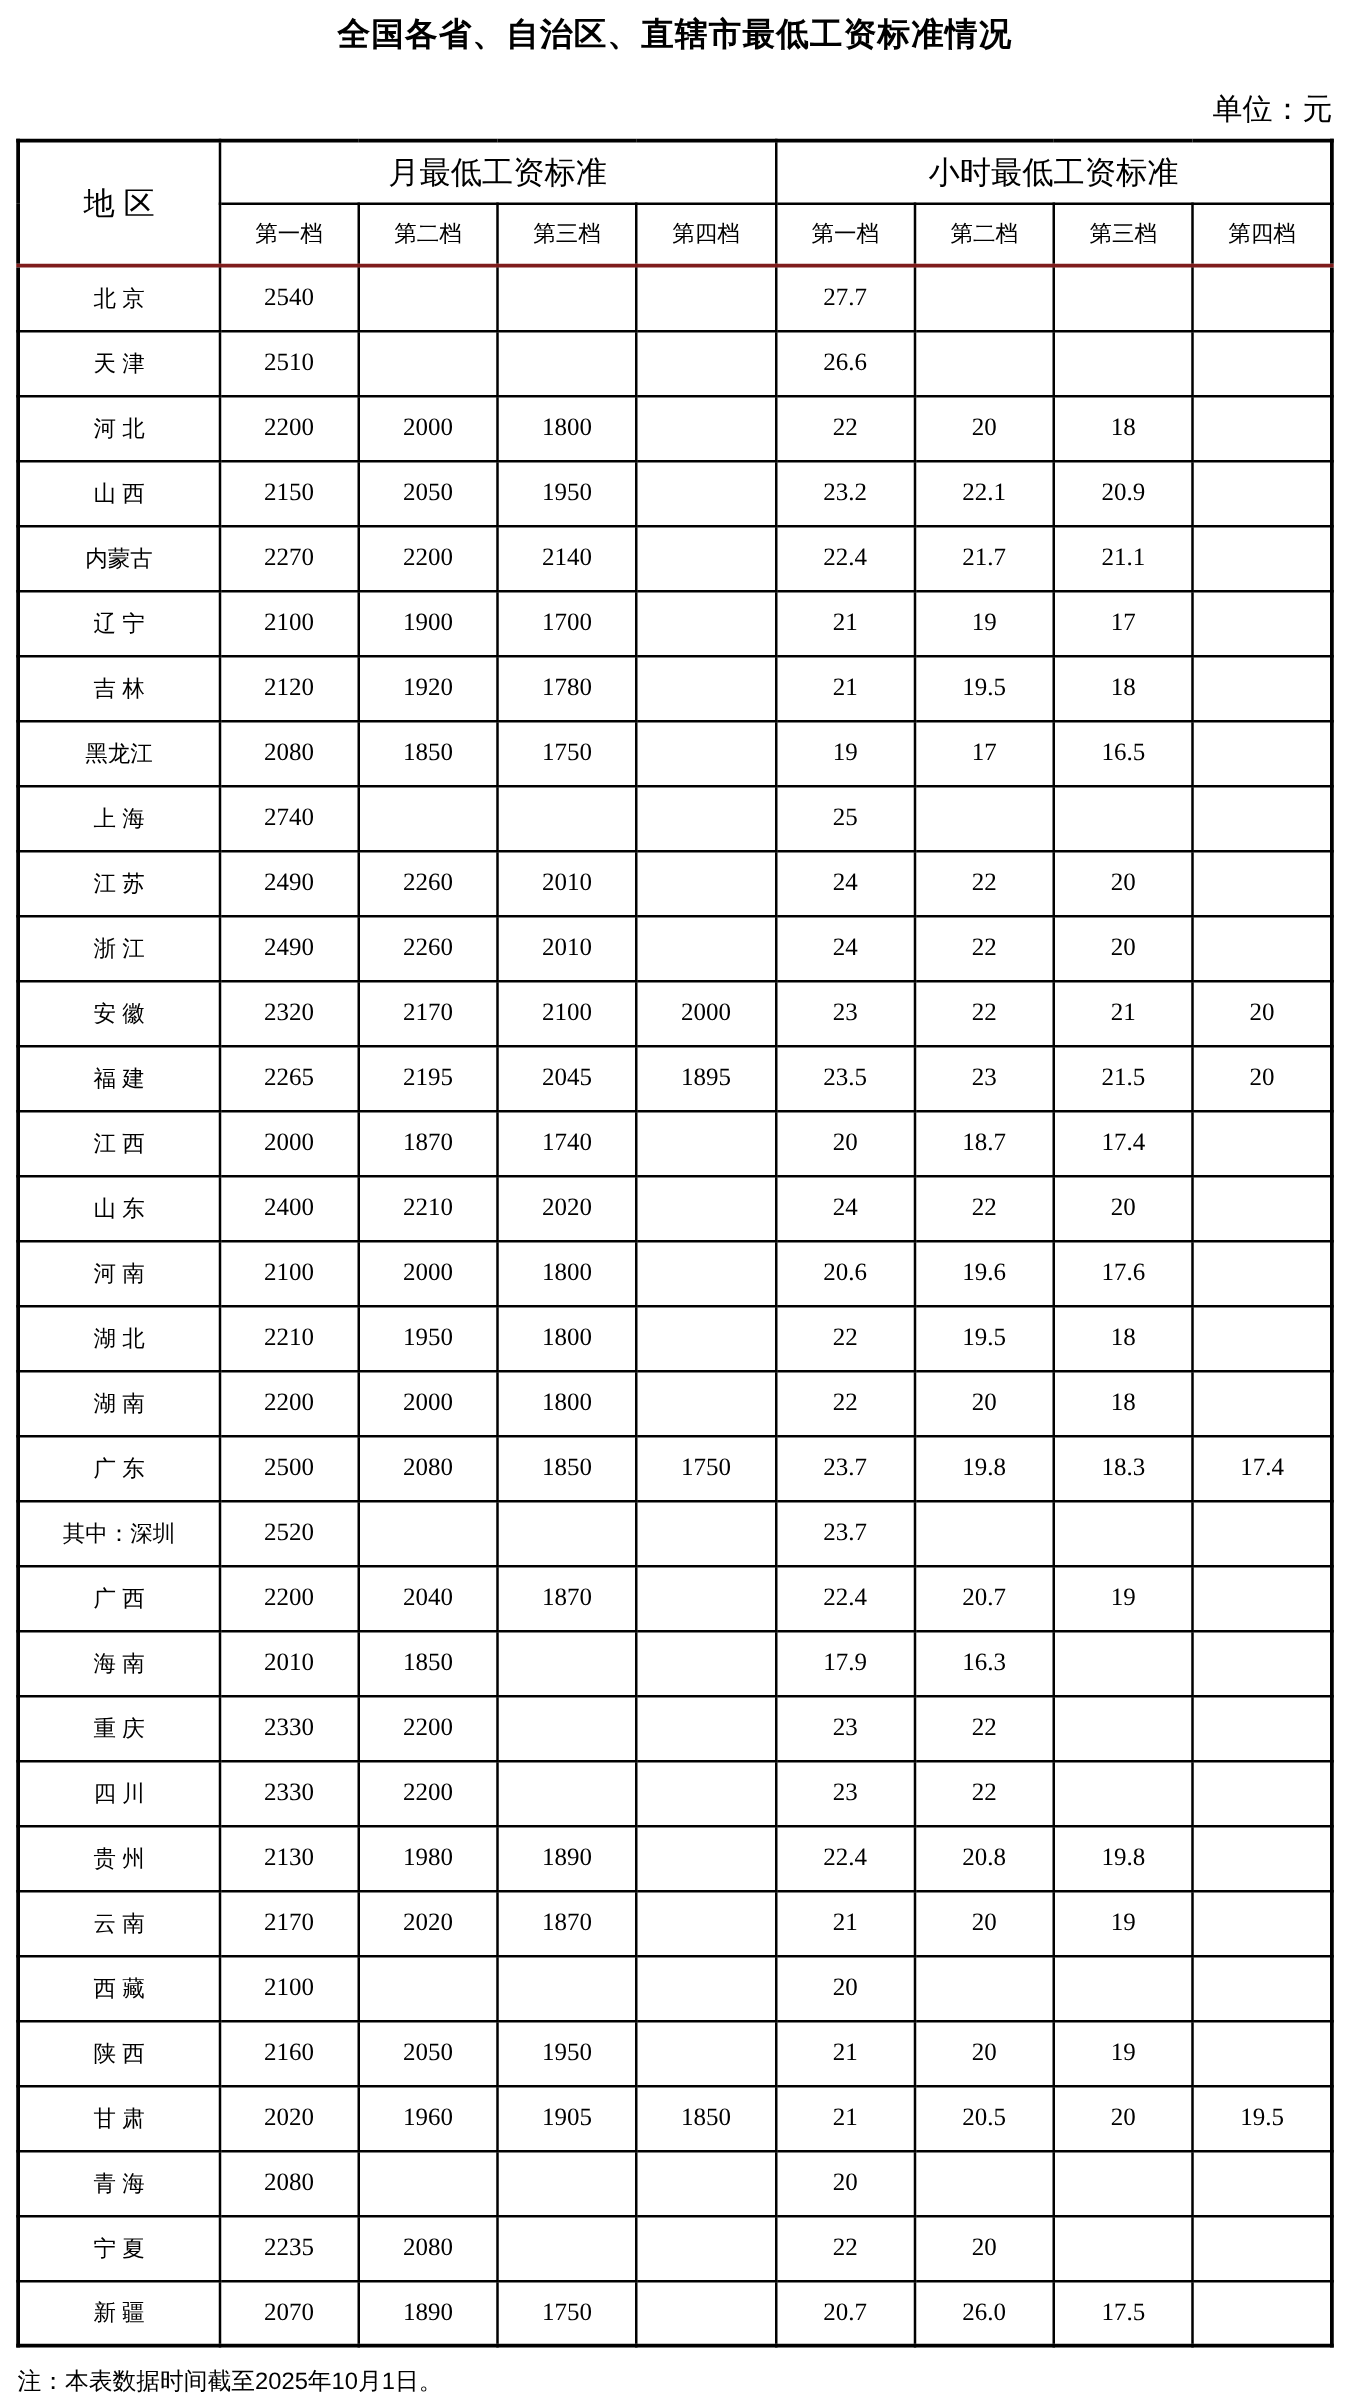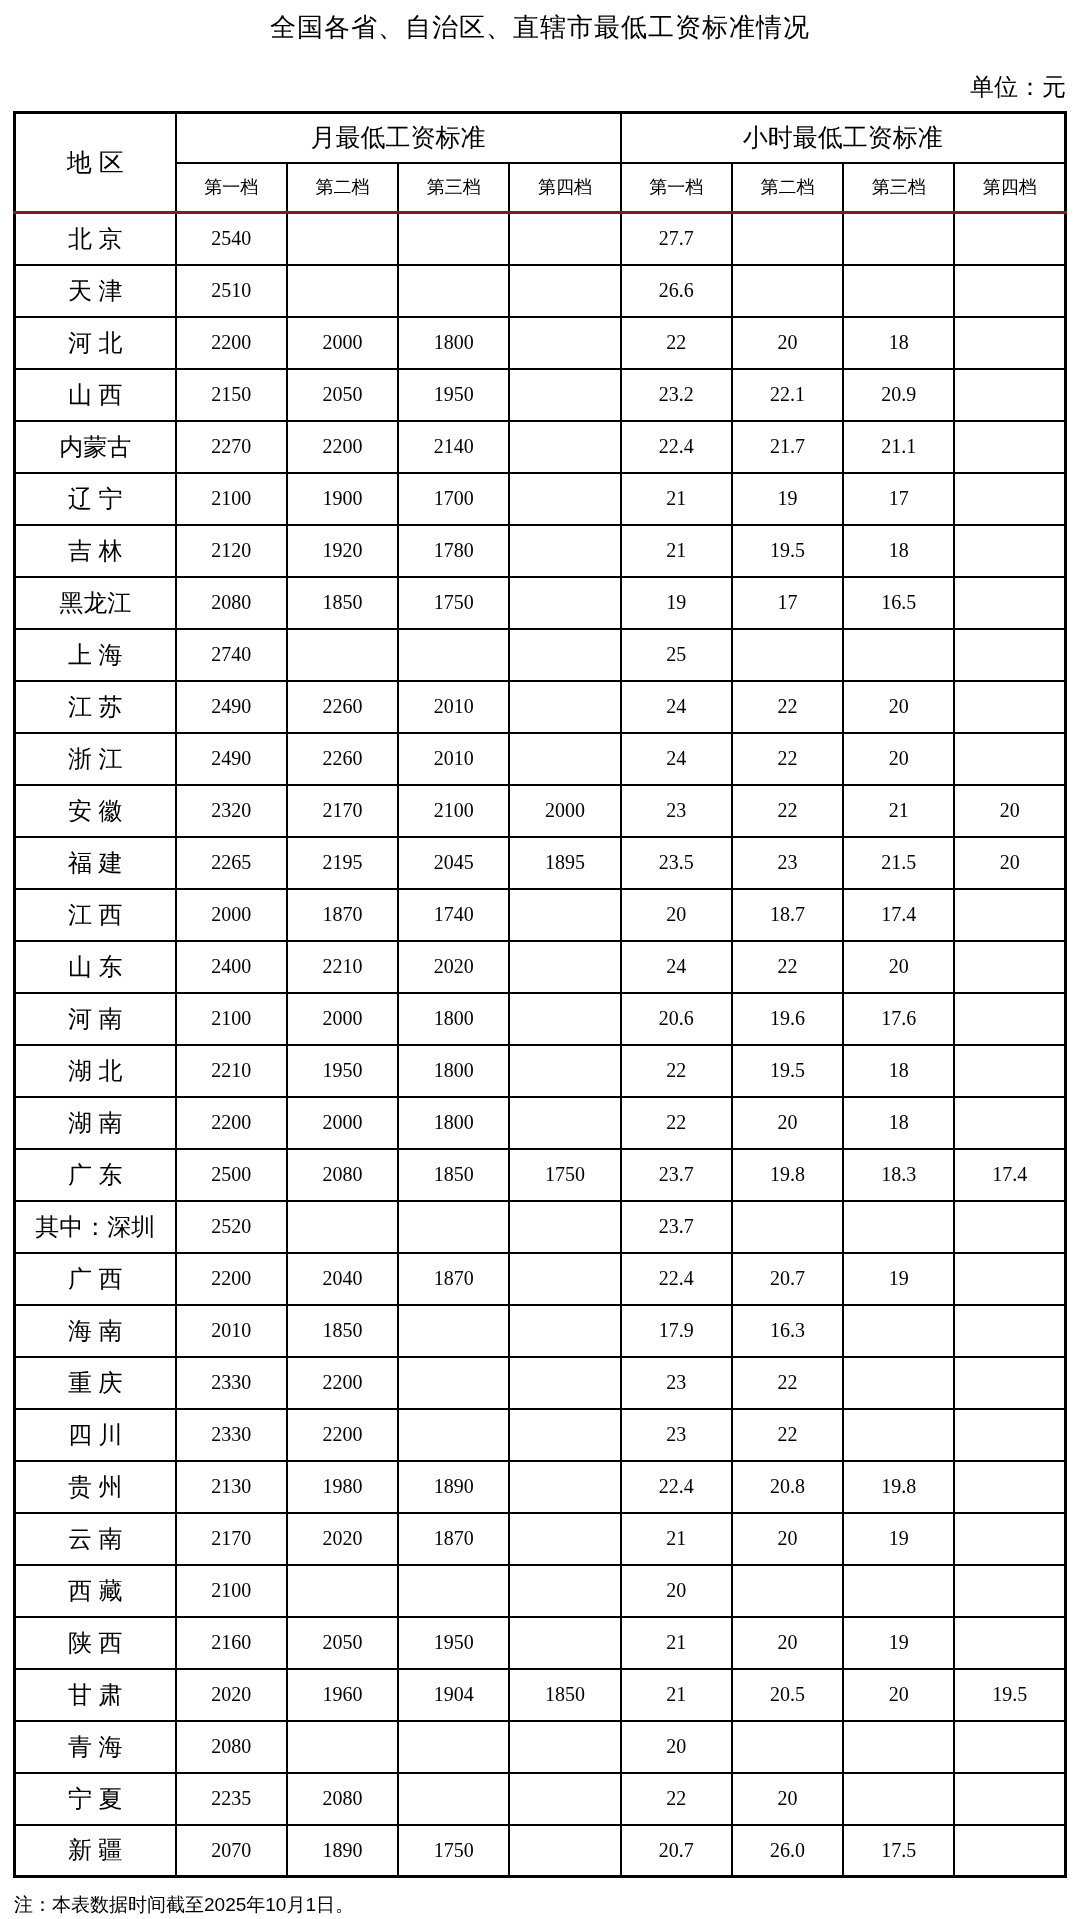--- a/index.html
+++ b/index.html
@@ -13,21 +13,21 @@
     position: relative;
     width: 1080px;
     height: 1919px;
     background: #ffffff;
     overflow: hidden;
   }
   .doc-title {
     padding-top: 10px;
     text-align: center;
     font-size: 26px;
-    font-weight: normal;
+    font-weight: bold;
     letter-spacing: 1px;
   }
   .unit-line {
     margin: 26px 14px 8px 0;
     text-align: right;
     font-size: 24px;
   }
   table.wage-table {
     border-collapse: collapse;
     table-layout: fixed;
@@ -50,21 +50,21 @@
   .region-col { width: 161px; }
   .hdr {
     font-size: 25px;
     font-family: "Liberation Sans", "DejaVu Sans", sans-serif;
   }
   .tier {
     font-size: 18px;
     font-family: "Liberation Serif", "DejaVu Serif", serif;
   }
   .region {
-    font-size: 24px;
+    font-size: 18px;
     font-family: "Liberation Sans", "DejaVu Sans", sans-serif;
   }
   .num {
     font-size: 20px;
     font-family: "Liberation Serif", "DejaVu Serif", serif;
   }
   .footer-note {
     margin: 14px 0 0 14px;
     font-size: 19px;
   }
@@ -413,21 +413,21 @@
           <td class="num"></td>
           <td class="num">21</td>
           <td class="num">20</td>
           <td class="num">19</td>
           <td class="num"></td>
         </tr>
         <tr>
           <td class="region">甘 肃</td>
           <td class="num">2020</td>
           <td class="num">1960</td>
-          <td class="num">1904</td>
+          <td class="num">1905</td>
           <td class="num">1850</td>
           <td class="num">21</td>
           <td class="num">20.5</td>
           <td class="num">20</td>
           <td class="num">19.5</td>
         </tr>
         <tr>
           <td class="region">青 海</td>
           <td class="num">2080</td>
           <td class="num"></td>

